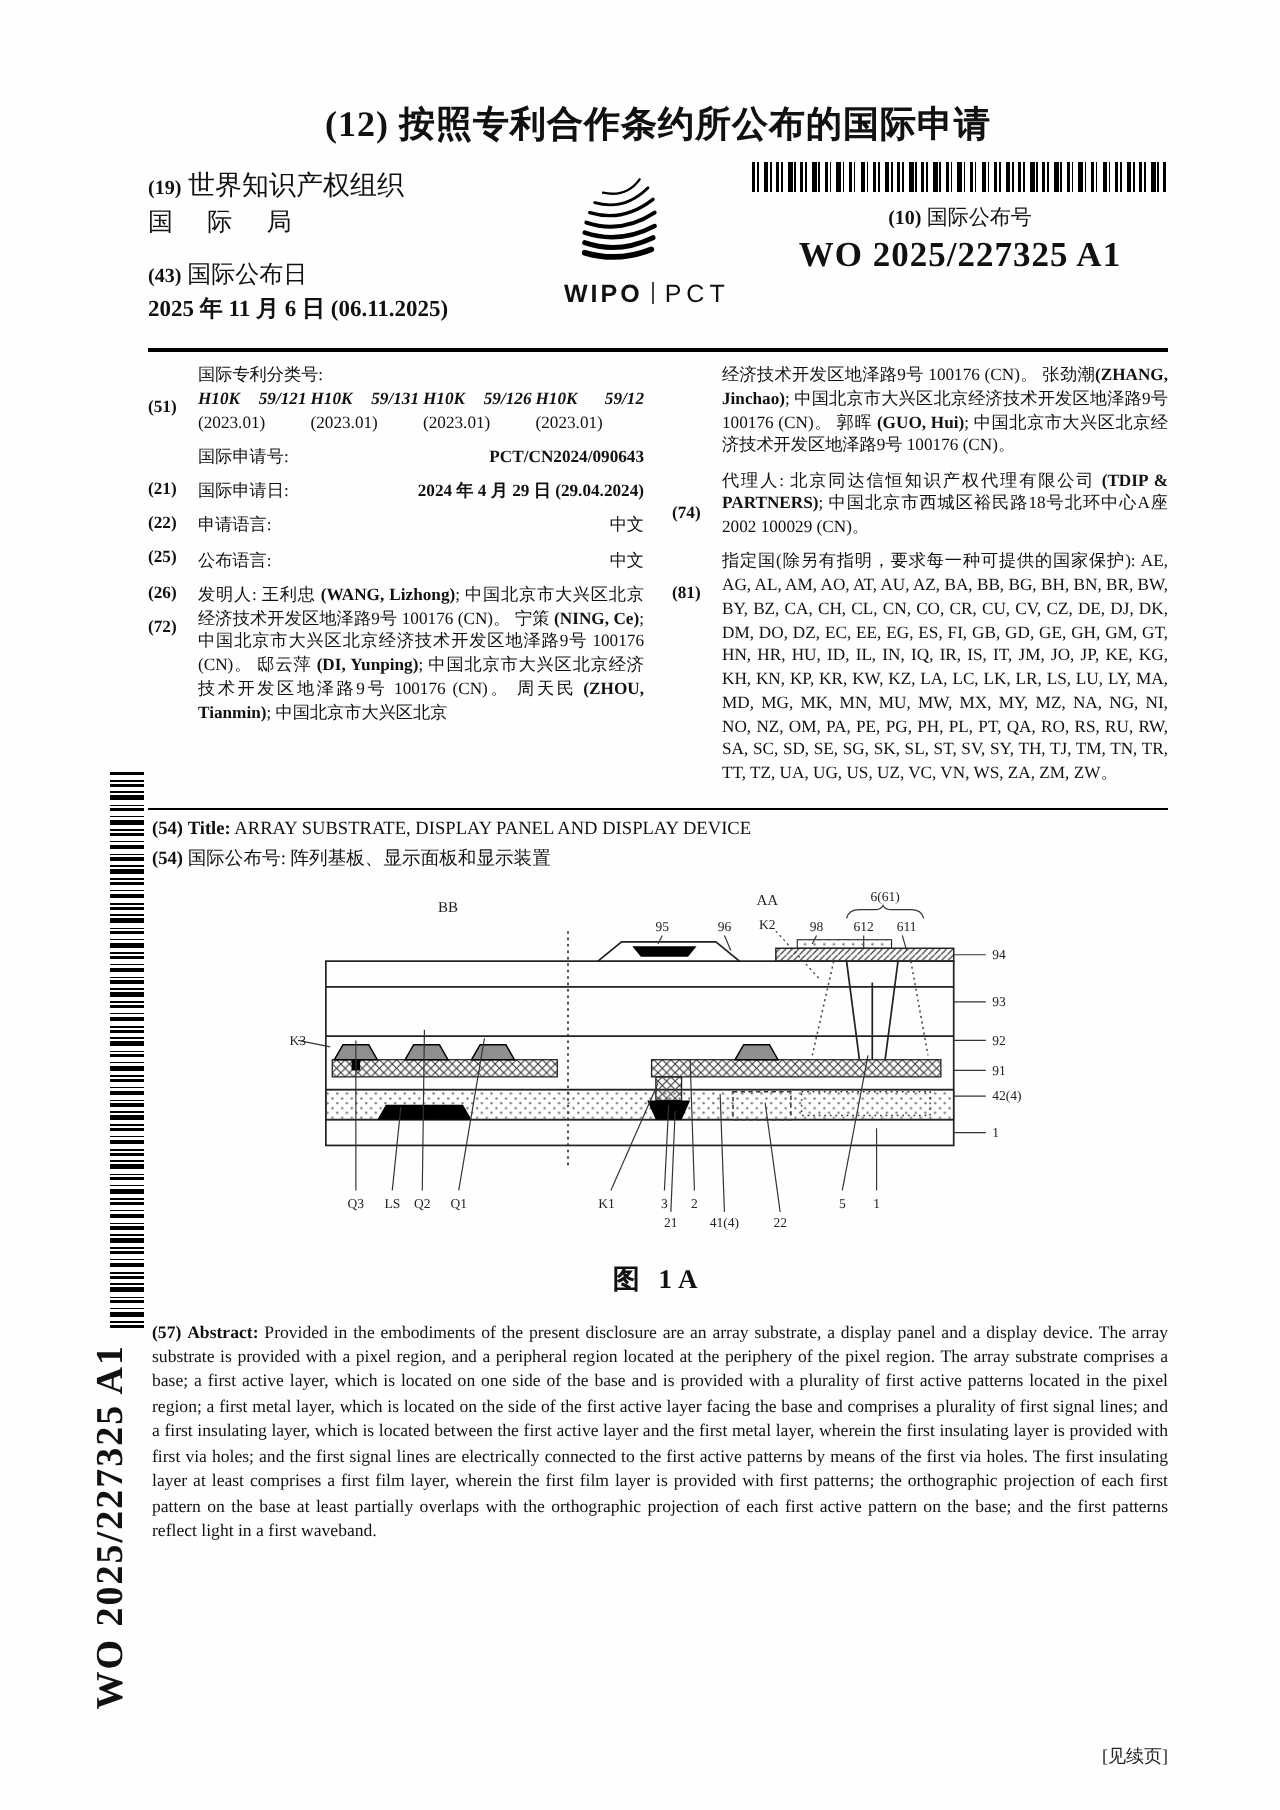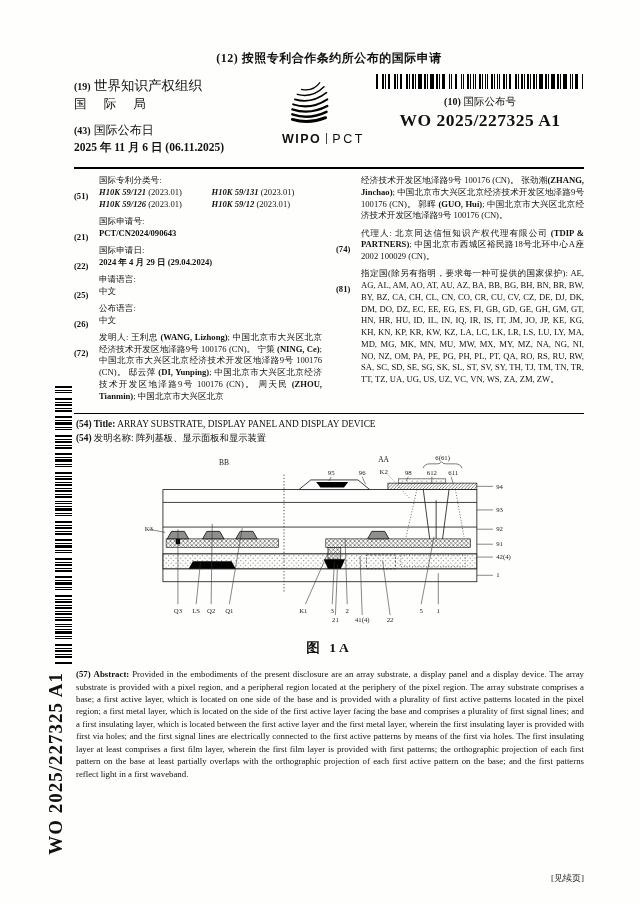--- a/index.html
+++ b/index.html
@@ -1,21 +1,21 @@
 <!DOCTYPE html>
 <html><head>
 <meta charset="utf-8">
 <style>
   html,body{margin:0;padding:0;background:#e8e8e8;}
   .page{position:relative;width:640px;height:905px;margin:0 auto;background:#fefefc;
         font-family:"Liberation Serif",serif;color:#111;overflow:hidden;}
   .content{position:absolute;left:74px;top:50px;width:510px;}
 
   
-  .kind-line{text-align:center;font-size:12px;font-weight:bold;margin-bottom:7px;letter-spacing:.5px;}
+  .kind-line{text-align:center;font-size:18px;font-weight:bold;margin-bottom:7px;letter-spacing:.5px;}
   .head-row{display:flex;align-items:flex-start;min-height:86px;}
   .head-left{width:208px;text-align:left;padding-top:3px;}
   .org-line{font-size:13.5px;}
   .org-line .num,.pubdate-line .num,.pubnum-title .num{font-weight:bold;font-size:10px;}
   .bureau{font-size:12.5px;letter-spacing:7px;margin:1px 0 9px;}
   .pubdate-line{font-size:12px;}
   .pubdate-value{font-size:11.5px;font-weight:bold;margin-top:1px;}
   .head-logo{width:88px;padding-top:2px;}
   .logo-text{font-family:"Liberation Sans",sans-serif;font-size:12.5px;margin-top:2px;white-space:nowrap;}
   .logo-text .wipo{font-weight:bold;letter-spacing:1.5px;}
@@ -29,24 +29,24 @@
 
   .rule-thick{border:0;border-top:2px solid #000;margin:7px 0 6px;}
   .rule-thin{border:0;border-top:1.5px solid #000;margin:5px 0 5px;}
 
   
   .biblio{display:flex;gap:14px;font-size:8.6px;line-height:1.37;text-align:justify;}
   .bcol{width:248px;}
   .bitem{position:relative;padding-left:25px;margin-bottom:5.5px;}
   .bitem.nolabel{padding-left:25px;}
   .bnum{position:absolute;left:0;top:16px;font-weight:bold;}
-  .kv{display:flex;justify-content:center;flex-direction:column;}
+  .kv{display:flex;justify-content:space-between;}
   .kv .v{font-weight:bold;}
   .kv.plain .v{font-weight:normal;}
-  .ipc-grid{display:grid;grid-template-columns:1fr 1fr;column-gap:2px;}
+  .ipc-grid{display:grid;grid-template-columns:1fr 1fr 1fr 1fr;column-gap:2px;}
   .ipc-code{font-weight:bold;font-style:italic;}
   .ptext b{font-weight:bold;}
 
   
   .title-line{font-size:9.3px;margin:3px 0 3px;padding-left:2px;}
 
   
   .figure-wrap{text-align:center;margin-top:6px;}
   .fig-caption{font-size:13.5px;font-weight:bold;margin-top:4px;letter-spacing:3px;}
   .figsvg text{font-family:"Liberation Serif",serif;font-size:6.3px;fill:#222;}
@@ -193,21 +193,21 @@
 
     <hr class="rule-thin">
 
     <div class="title-line">
       <b>(54)</b>
       <b>Title:</b>
       <span>ARRAY SUBSTRATE, DISPLAY PANEL AND DISPLAY DEVICE</span>
     </div>
     <div class="title-line">
       <b>(54)</b>
-      <span>发明名称:</span>
+      <span>国际公布号:</span>
       <span>阵列基板、显示面板和显示装置</span>
     </div>
 
     <div class="figure-wrap">
       <svg class="figsvg" viewBox="0 0 360 168" width="386" height="180">
         <defs>
           <pattern id="xh" width="4" height="4" patternUnits="userSpaceOnUse">
             <path d="M0 0L4 4M4 0L0 4" stroke="#333" stroke-width="0.5"></path>
           </pattern>
           <pattern id="dots" width="4.5" height="4.5" patternUnits="userSpaceOnUse">

